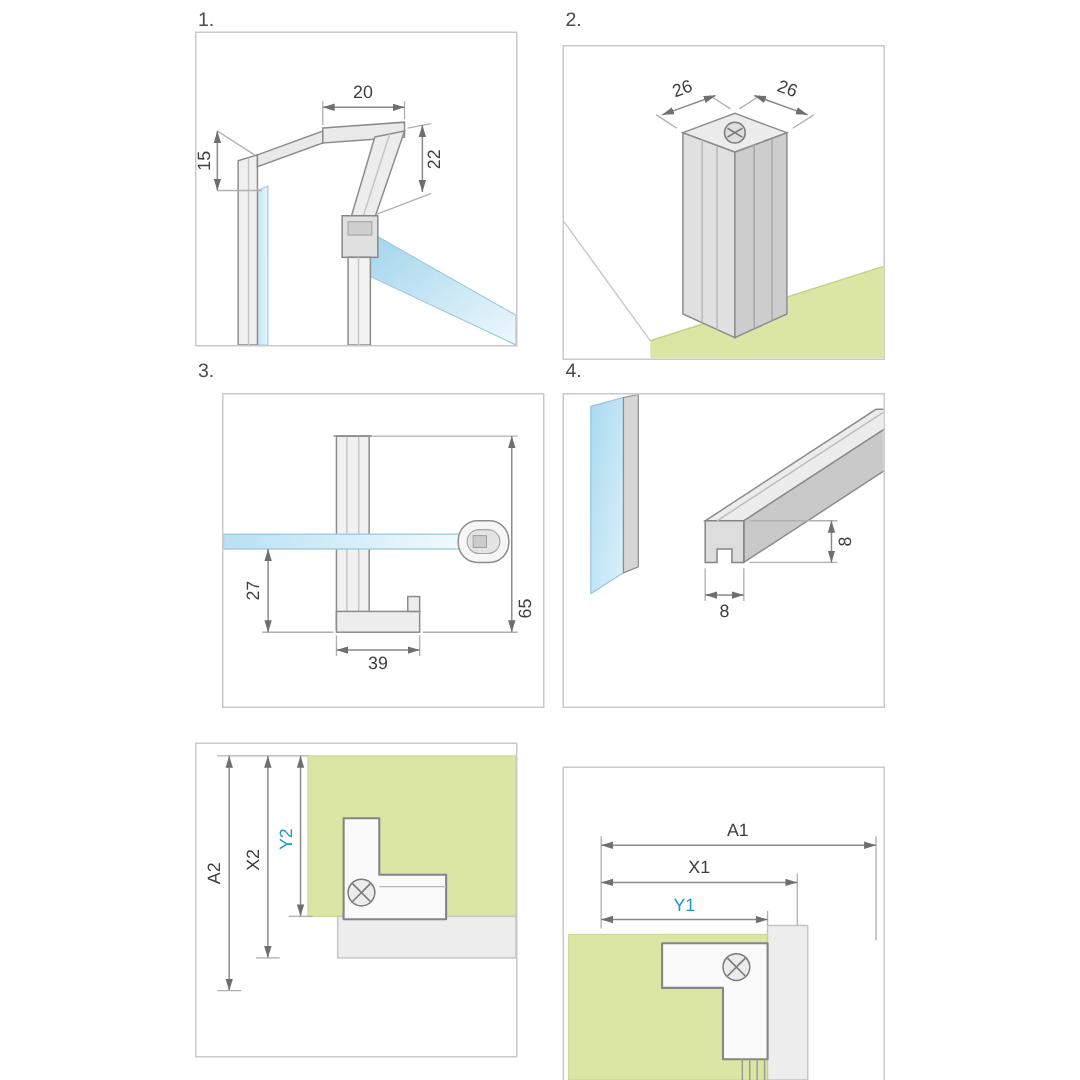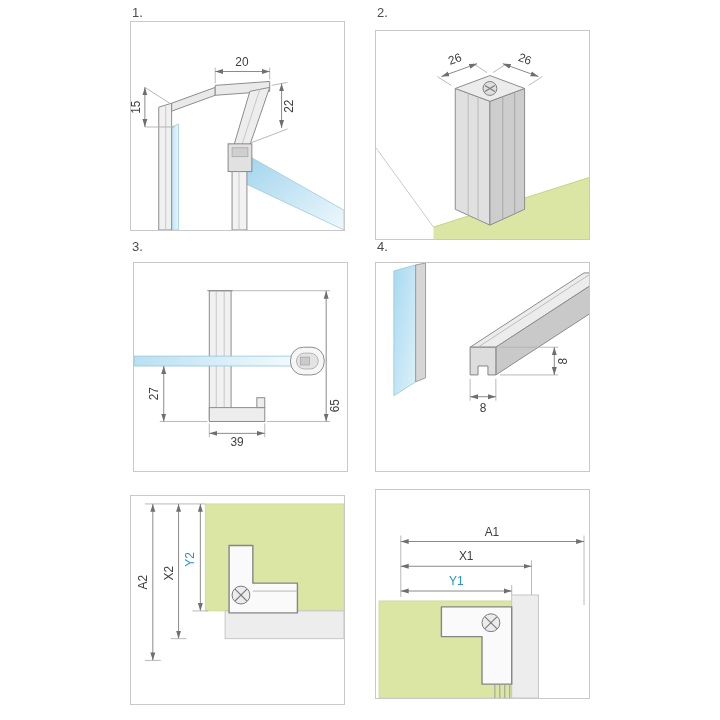--- a/index.html
+++ b/index.html
@@ -109,21 +109,21 @@
         <line class="dim" x1="66" y1="46" x2="102" y2="33" marker-start="url(#ar2)" marker-end="url(#ar2)"></line>
         <text transform="rotate(-20 81 32)" x="81" y="32">26</text>
         <line class="ext" x1="118" y1="42" x2="132" y2="33"></line>
         <line class="ext" x1="154" y1="55" x2="168" y2="46"></line>
         <line class="dim" x1="128" y1="33" x2="164" y2="46" marker-start="url(#ar2)" marker-end="url(#ar2)"></line>
         <text transform="rotate(20 149 32)" x="149" y="32">26</text>
       </g>
     </svg>
   </div>
 
-  <div class="panel" style="left:133px;top:262px">
+  <div class="panel" style="left:148px;top:262px">
     <svg viewBox="0 0 215 210">
       <defs>
         <marker id="ar3" markerWidth="9" markerHeight="8" refX="8" refY="3" orient="auto-start-reverse" markerUnits="userSpaceOnUse">
             <path d="M0,0.5 L8,3 L0,5.5 Z" fill="#6f6f6f"></path>
           </marker>
         <linearGradient id="g3" x1="0" y1="0" x2="1" y2="0">
             <stop offset="0" stop-color="#b9e0f2"></stop>
             <stop offset="1" stop-color="#f3fbfe"></stop>
           </linearGradient>
       </defs>
@@ -219,21 +219,21 @@
         <line class="dim" x1="48" y1="8" x2="48" y2="144" marker-start="url(#ar5)" marker-end="url(#ar5)"></line>
         <line class="ext" x1="40" y1="144" x2="56" y2="144"></line>
         <text transform="rotate(-90 42 78)" x="42" y="78">X2</text>
         <line class="dim" x1="70" y1="8" x2="70" y2="116" marker-start="url(#ar5)" marker-end="url(#ar5)"></line>
         <line class="ext" x1="62" y1="116" x2="78" y2="116"></line>
         <text class="blue" transform="rotate(-90 64 64)" x="64" y="64">Y2</text>
       </g>
     </svg>
   </div>
 
-  <div class="panel" style="left:375px;top:489px">
+  <div class="panel" style="left:375px;top:511px">
     <svg viewBox="0 0 215 210">
       <defs>
         <marker id="ar6" markerWidth="9" markerHeight="8" refX="8" refY="3" orient="auto-start-reverse" markerUnits="userSpaceOnUse">
             <path d="M0,0.5 L8,3 L0,5.5 Z" fill="#6f6f6f"></path>
           </marker>
       </defs>
       <rect x="3" y="112" width="134" height="98" fill="#dce6a4" stroke="#ccd896" stroke-width="0.8"></rect>
       <rect x="137" y="106" width="27" height="104" fill="#ededed" stroke="#c6c6c6"></rect>
       <g>
         <path d="M66,118 L137,118 L137,196 L107,196 L107,148 L66,148 Z" fill="#fafafa" stroke="#858585" stroke-width="1.4" stroke-linejoin="round"></path>

